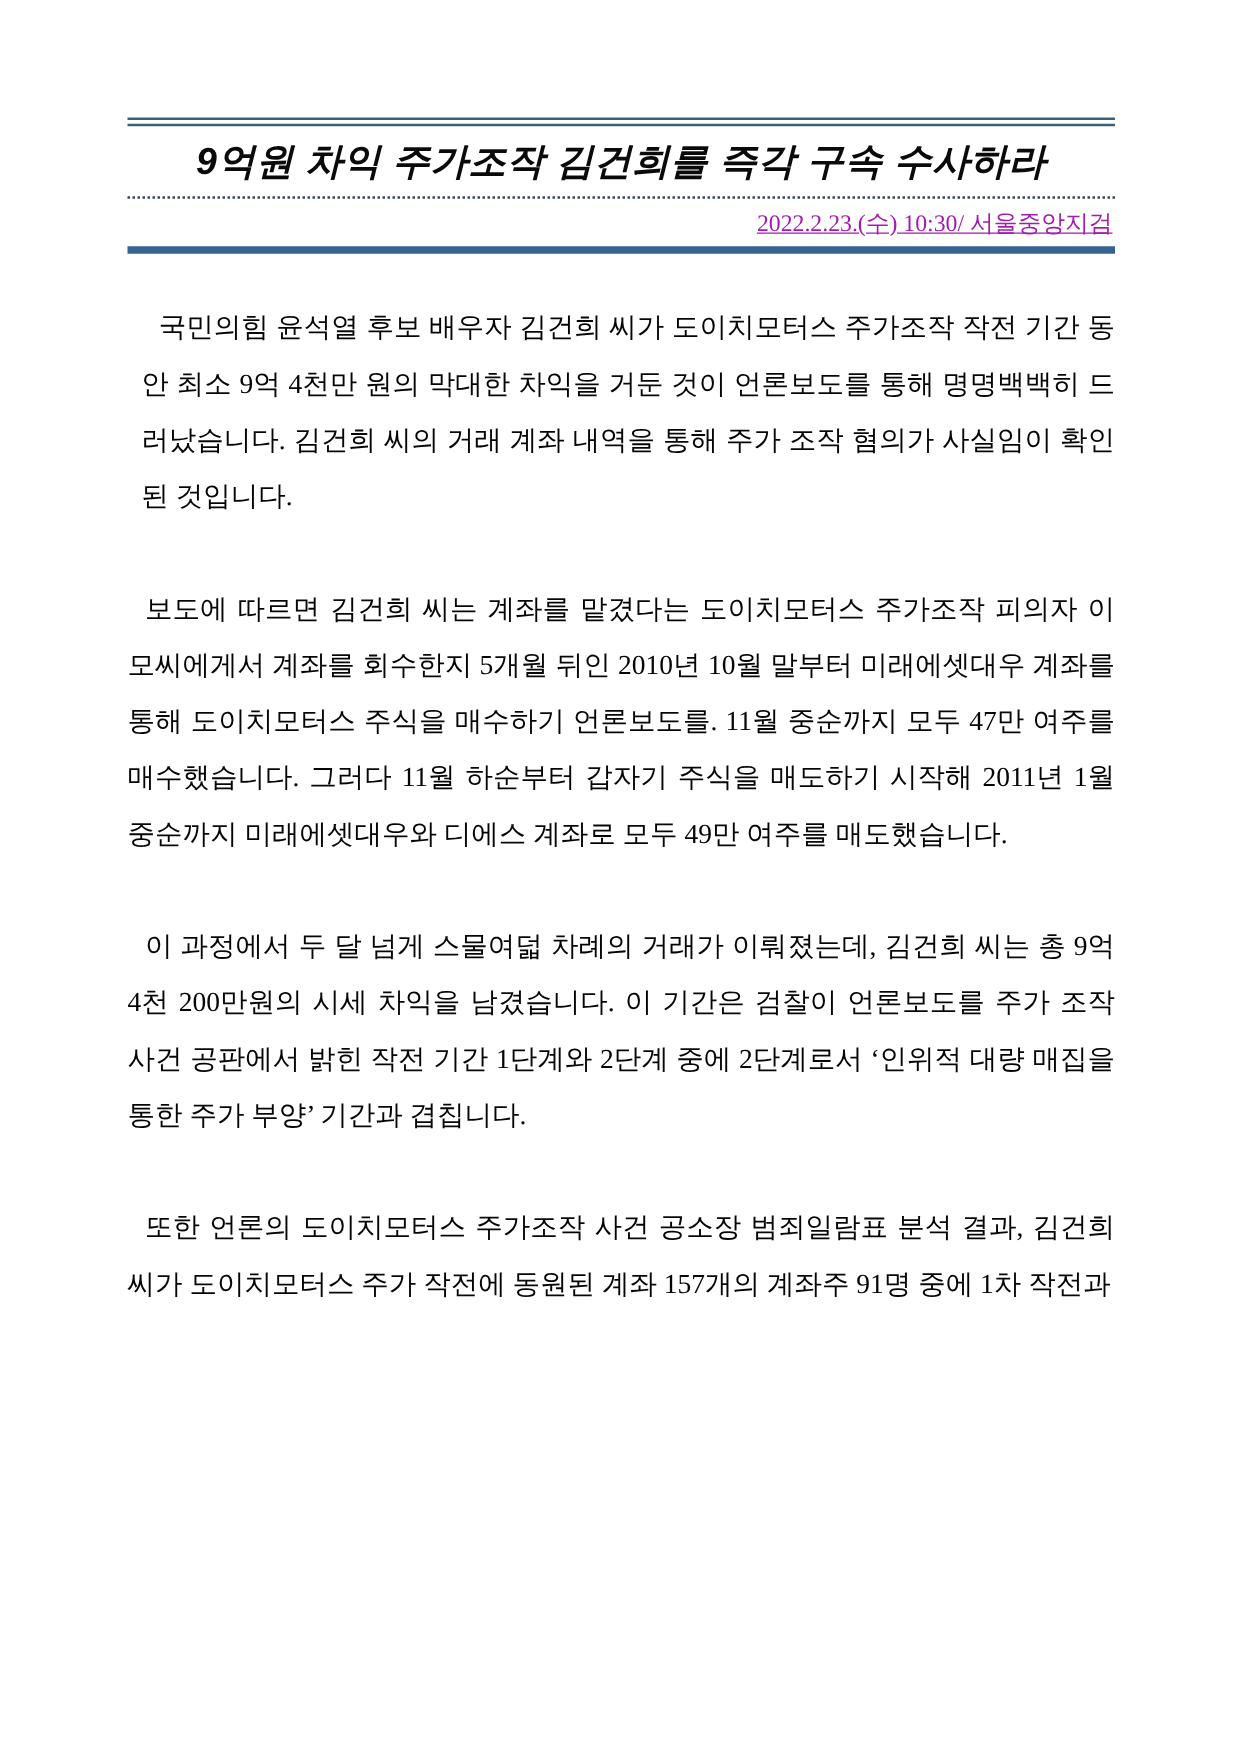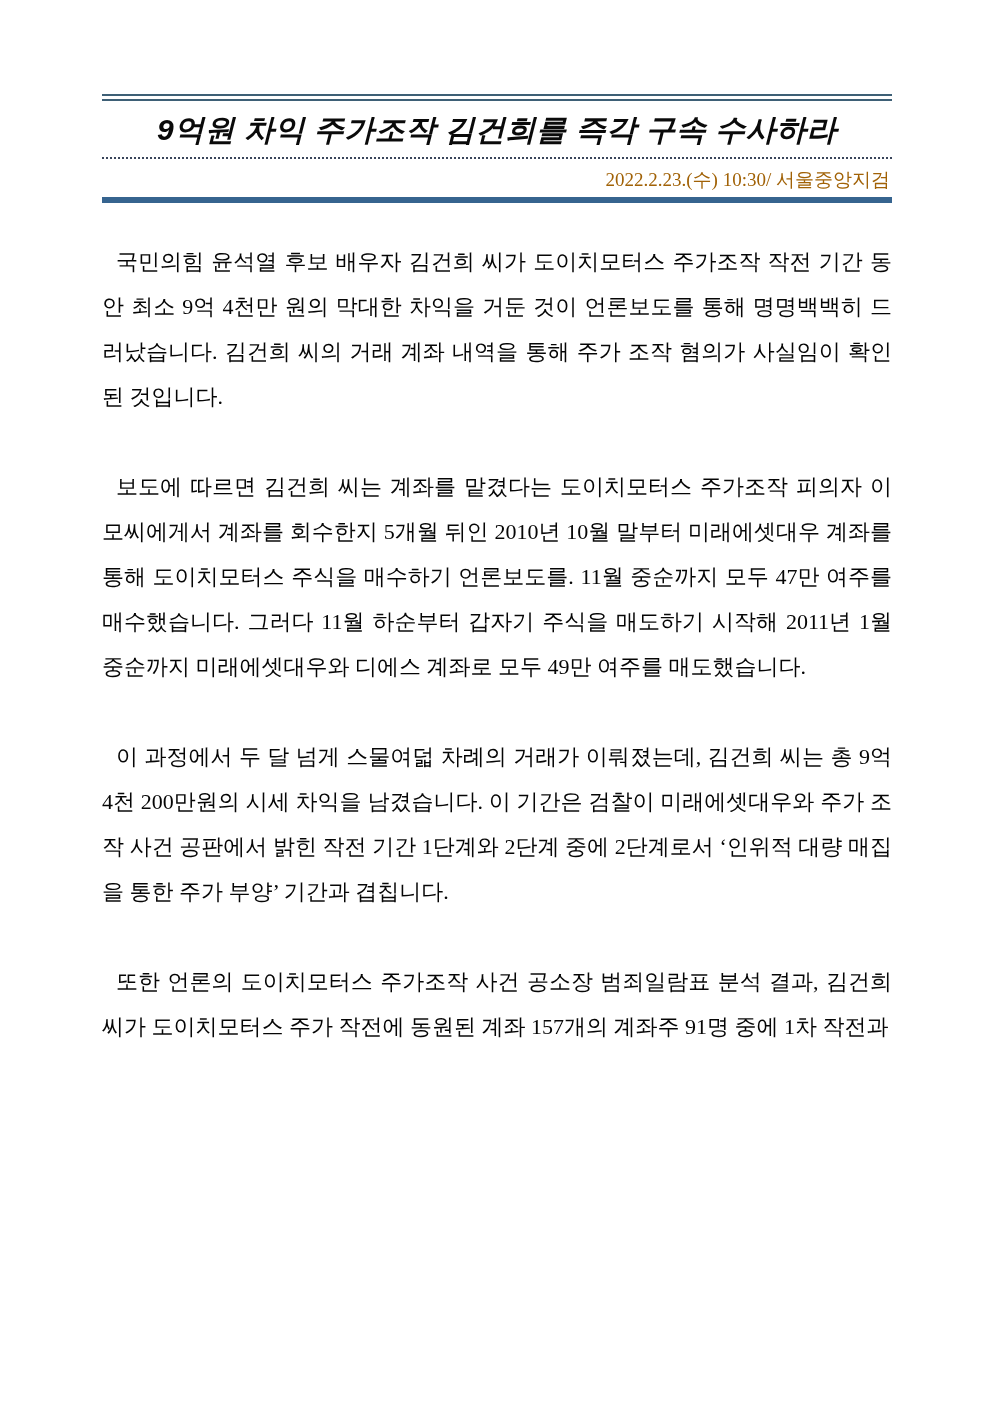--- a/index.html
+++ b/index.html
@@ -40,51 +40,53 @@
   }
   .rule-dotted {
     border-top: 2px dotted #39455a;
     height: 0;
   }
   .dateline {
     margin: 8px 2px 5px 0;
     text-align: right;
     font-size: 19px;
     line-height: 25px;
-    color: #a16207;
+    color: #a21caf;
+    text-decoration: underline;
   }
   .rule-thick {
     height: 6px;
     background: #36648f;
   }
   .body-text p {
     margin: 0 0 45px 0;
     font-size: 22px;
     line-height: 45px;
     text-align: justify;
     text-indent: 14px;
     word-break: normal;
     overflow-wrap: break-word;
     color: #050505;
   }
   .body-text p:first-child {
     margin-top: 36px;
+    margin-left: 11px;
   }
   .body-text p:last-child {
     margin-bottom: 0;
   }
 </style>
 </head>
 <body>
 
 <div class="page">
   <div class="rule-double"></div>
   <h1 class="title">9억원 차익 주가조작 김건희를 즉각 구속 수사하라</h1>
   <div class="rule-dotted"></div>
   <div class="dateline">2022.2.23.(수) 10:30/ 서울중앙지검</div>
   <div class="rule-thick"></div>
   <div class="body-text">
     <p>국민의힘 윤석열 후보 배우자 김건희 씨가 도이치모터스 주가조작 작전 기간 동안 최소 9억 4천만 원의 막대한 차익을 거둔 것이 언론보도를 통해 명명백백히 드러났습니다. 김건희 씨의 거래 계좌 내역을 통해 주가 조작 혐의가 사실임이 확인된 것입니다.</p>
     <p>보도에 따르면 김건희 씨는 계좌를 맡겼다는 도이치모터스 주가조작 피의자 이 모씨에게서 계좌를 회수한지 5개월 뒤인 2010년 10월 말부터 미래에셋대우 계좌를 통해 도이치모터스 주식을 매수하기 언론보도를. 11월 중순까지 모두 47만 여주를 매수했습니다. 그러다 11월 하순부터 갑자기 주식을 매도하기 시작해 2011년 1월 중순까지 미래에셋대우와 디에스 계좌로 모두 49만 여주를 매도했습니다.</p>
-    <p>이 과정에서 두 달 넘게 스물여덟 차례의 거래가 이뤄졌는데, 김건희 씨는 총 9억 4천 200만원의 시세 차익을 남겼습니다. 이 기간은 검찰이 미래에셋대우와 주가 조작 사건 공판에서 밝힌 작전 기간 1단계와 2단계 중에 2단계로서 ‘인위적 대량 매집을 통한 주가 부양’ 기간과 겹칩니다.</p>
+    <p>이 과정에서 두 달 넘게 스물여덟 차례의 거래가 이뤄졌는데, 김건희 씨는 총 9억 4천 200만원의 시세 차익을 남겼습니다. 이 기간은 검찰이 언론보도를 주가 조작 사건 공판에서 밝힌 작전 기간 1단계와 2단계 중에 2단계로서 ‘인위적 대량 매집을 통한 주가 부양’ 기간과 겹칩니다.</p>
     <p>또한 언론의 도이치모터스 주가조작 사건 공소장 범죄일람표 분석 결과, 김건희 씨가 도이치모터스 주가 작전에 동원된 계좌 157개의 계좌주 91명 중에 1차 작전과</p>
   </div>
 </div>
 
 </body></html>

